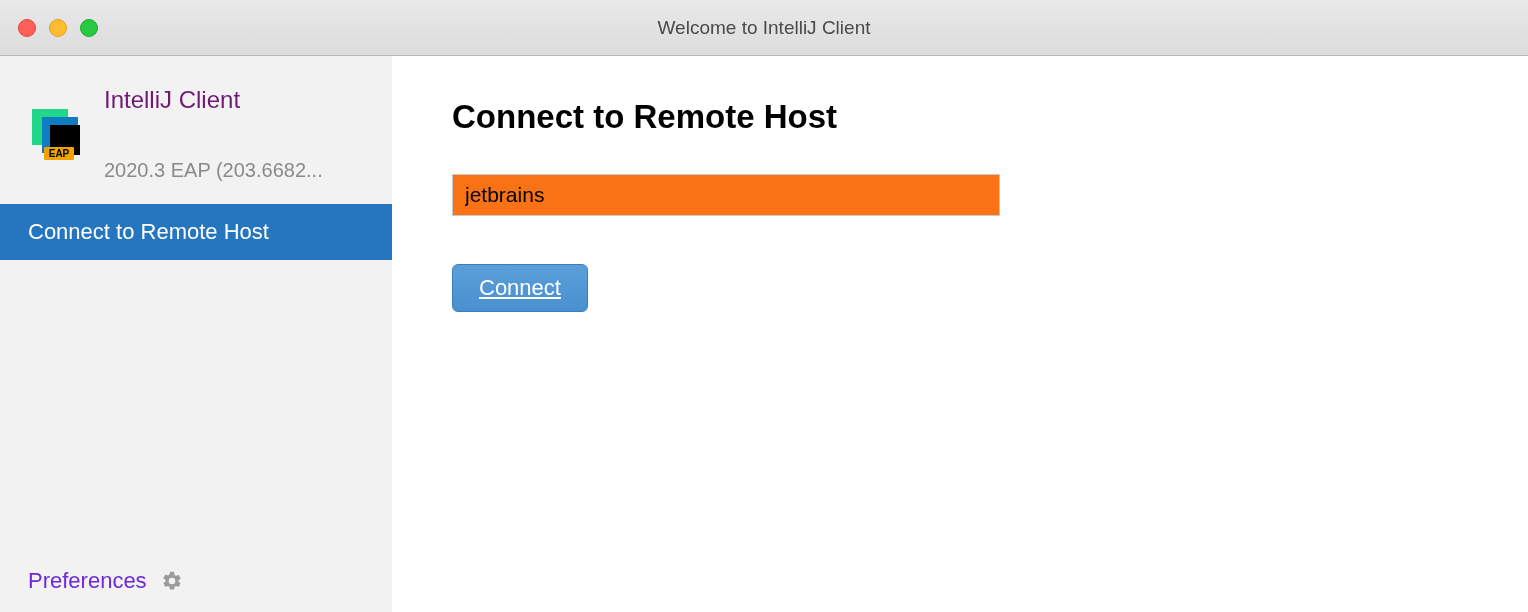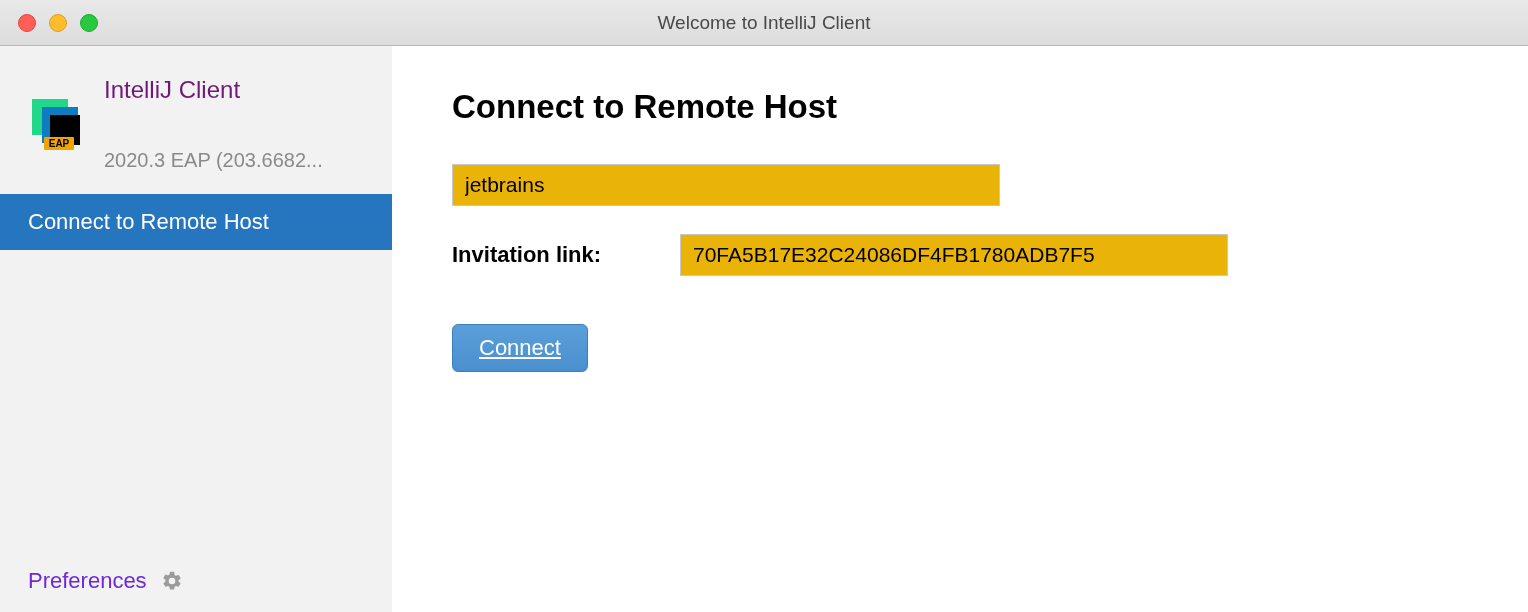--- a/index.html
+++ b/index.html
@@ -10,21 +10,21 @@
       height: 612px;
       overflow: hidden;
     }
     .window {
       width: 100%;
       height: 100%;
       display: flex;
       flex-direction: column;
     }
     .titlebar {
-      height: 46px;
+      height: 56px;
       background: linear-gradient(to bottom, #e9e9e9, #dcdcdc);
       border-bottom: 1px solid #b8b8b8;
       display: flex;
       align-items: center;
       position: relative;
     }
     .traffic-lights {
       display: flex;
       gap: 13px;
       margin-left: 18px;
@@ -127,21 +127,21 @@
       font-size: 22px;
       font-weight: 700;
       color: #000;
     }
     .form-input {
       width: 548px;
       height: 42px;
       font-size: 21px;
       padding: 6px 12px;
       border: 1px solid #c8c8c8;
-      background: #eab308;
+      background: #f97316;
       font-family: inherit;
       color: #000;
     }
     .connect-btn {
       margin-top: 20px;
       padding: 10px 26px;
       font-size: 22px;
       color: #ffffff;
       background: linear-gradient(to bottom, #5a9fd8, #4a90d0);
       border: 1px solid #3b7fbf;
@@ -198,21 +198,17 @@
       </div>
     </div>
 
     <div class="main">
       <h1 class="main-title">Connect to Remote Host</h1>
 
       <div class="form-row">
         <input class="form-input" type="text" value="jetbrains" style="">
       </div>
 
-      <div class="form-row">
-        <label class="form-label">Invitation link:</label>
-        <input class="form-input" type="text" value="70FA5B17E32C24086DF4FB1780ADB7F5" style="">
-      </div>
 
       <button class="connect-btn">Connect</button>
     </div>
   </div>
 </div>
 
 </body></html>

